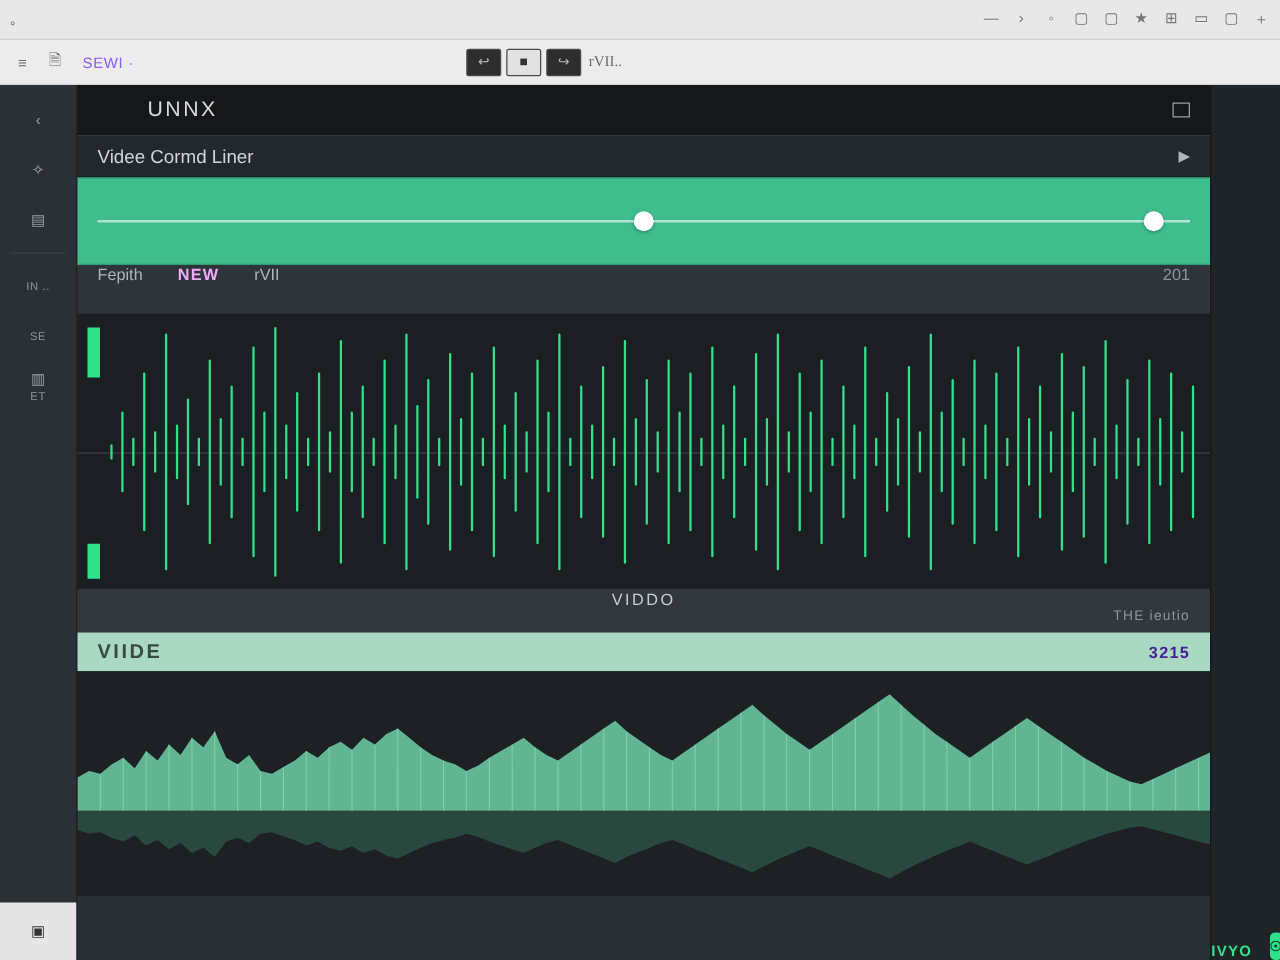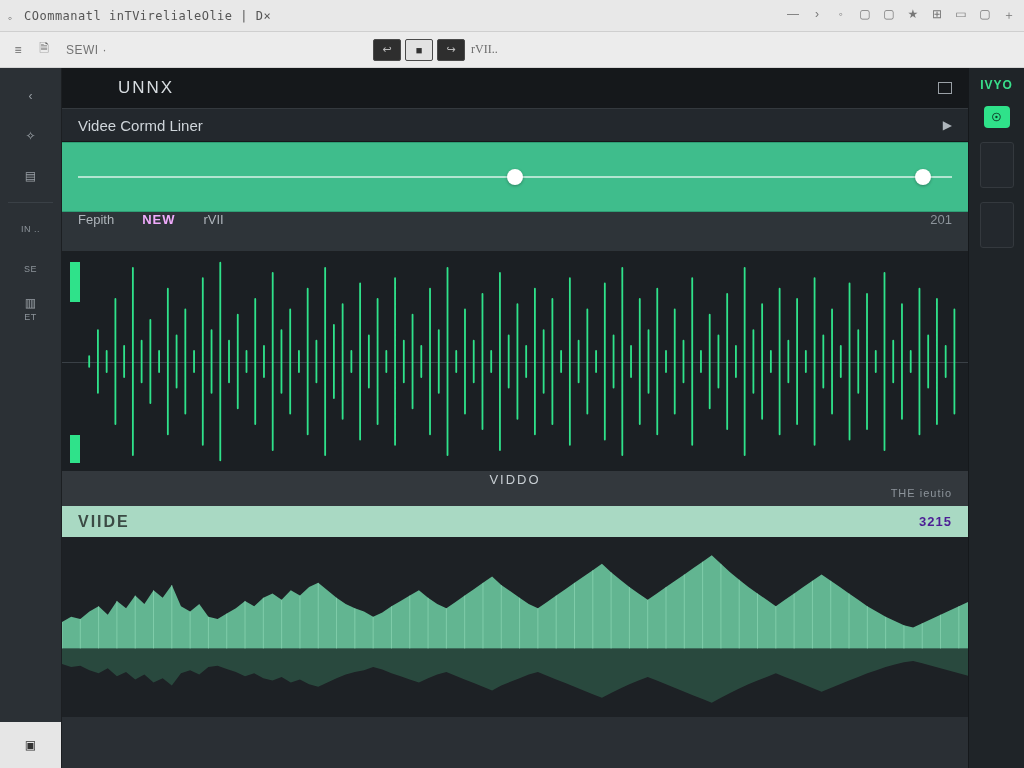--- a/index.html
+++ b/index.html
@@ -9,21 +9,21 @@
   .titlebar { height:32px; background:#e8e8e8; display:flex; align-items:center; padding:0 8px; font-size:12px; color:#555; border-bottom:1px solid #cfcfcf; }
   .titlebar .dot { width:10px; height:10px; margin-right:6px; display:inline-block; }
   .titlebar .tb-title { font-family: "Consolas", monospace; letter-spacing:0.5px; }
   .titlebar .spacer { flex:1; }
   .titlebar .tb-icons { display:flex; gap:10px; color:#777; }
   .titlebar .tb-icons span { width:14px; text-align:center; font-size:12px; cursor:default; }
 
   
   .toolbar2 { height:36px; background:#ececec; display:flex; align-items:center; padding:0 8px; gap:6px; border-bottom:1px solid #d5d5d5; }
   .toolbar2 .tb2-icon { width:20px; height:20px; display:flex; align-items:center; justify-content:center; color:#666; font-size:12px; }
-  .toolbar2 .tb2-label { font-size:12px; color:#737373; font-family:"Segoe UI", sans-serif; letter-spacing:0.5px; margin-left:6px; }
+  .toolbar2 .tb2-label { font-size:12px; color:#8b5cf6; font-family:"Segoe UI", sans-serif; letter-spacing:0.5px; margin-left:6px; }
   .toolbar2 .tb2-group { display:flex; gap:4px; margin-left:260px; }
   .toolbar2 .tb2-btn { width:28px; height:22px; background:#2e2e2e; border:1px solid #4a4a4a; border-radius:2px; display:flex; align-items:center; justify-content:center; color:#bbb; font-size:11px; }
   .toolbar2 .tb2-btn.active { background:#e2e2e2; color:#333; }
   .toolbar2 .tb2-text { font-size:12px; color:#6a6a6a; font-family:"Segoe UI"; }
 
   
   .workspace { position:absolute; top:68px; left:0; right:0; bottom:0; background:#2a2f34; display:flex; }
 
   
   .leftrail { width:62px; background:#2b3035; border-right:1px solid #1c1f22; display:flex; flex-direction:column; padding-top:8px; color:#8d949b; font-size:10px; }
@@ -66,33 +66,32 @@
 
   
   .pale-hdr { height:31px; background:#a9d9c3; display:flex; align-items:center; padding:0 16px; color:#3b4a44; font-size:16px; letter-spacing:2px; font-weight:600; }
   .pale-hdr .ph-right { margin-left:auto; color:#4c1d95; font-size:13px; letter-spacing:1px; }
 
   
   .wave-panel2 { height:180px; background:#1d2125; position:relative; overflow:hidden; }
   .wave-panel2 svg { position:absolute; inset:0; width:100%; height:100%; }
 
   
-  .rightrail { width:56px; background:#1f2428; border-left:1px solid #15181b; display:flex; flex-direction:column; align-items:center; padding-top:10px; gap:14px; }
+  .rightrail { width:56px; background:#1f2428; border-left:1px solid #15181b; display:flex; flex-direction:row; align-items:flex-end; padding-top:10px; gap:14px; }
   .rightrail .rr-label { color:#39e08b; font-size:12px; font-weight:700; letter-spacing:1px; }
   .rightrail .rr-badge { width:26px; height:22px; background:#2fe28a; border-radius:4px; display:flex; align-items:center; justify-content:center; color:#0e3b28; font-size:11px; font-weight:700; }
   .rightrail .rr-slot { width:34px; height:46px; background:#23282d; border:1px solid #34393e; border-radius:3px; }
 
   .ico-box { width:14px; height:12px; border:1.5px solid currentColor; display:inline-block; }
 </style>
 </head>
 <body>
 
 <div class="titlebar">
   <span class="dot">◦</span>
-  <span class="tb-title">COommanatl inTVirelialeOlie | D×</span>
   <span class="spacer"></span>
   <div class="tb-icons">
     <span>—</span>
     <span>›</span>
     <span>◦</span>
     <span>▢</span>
     <span>▢</span>
     <span>★</span>
     <span>⊞</span>
     <span>▭</span>

